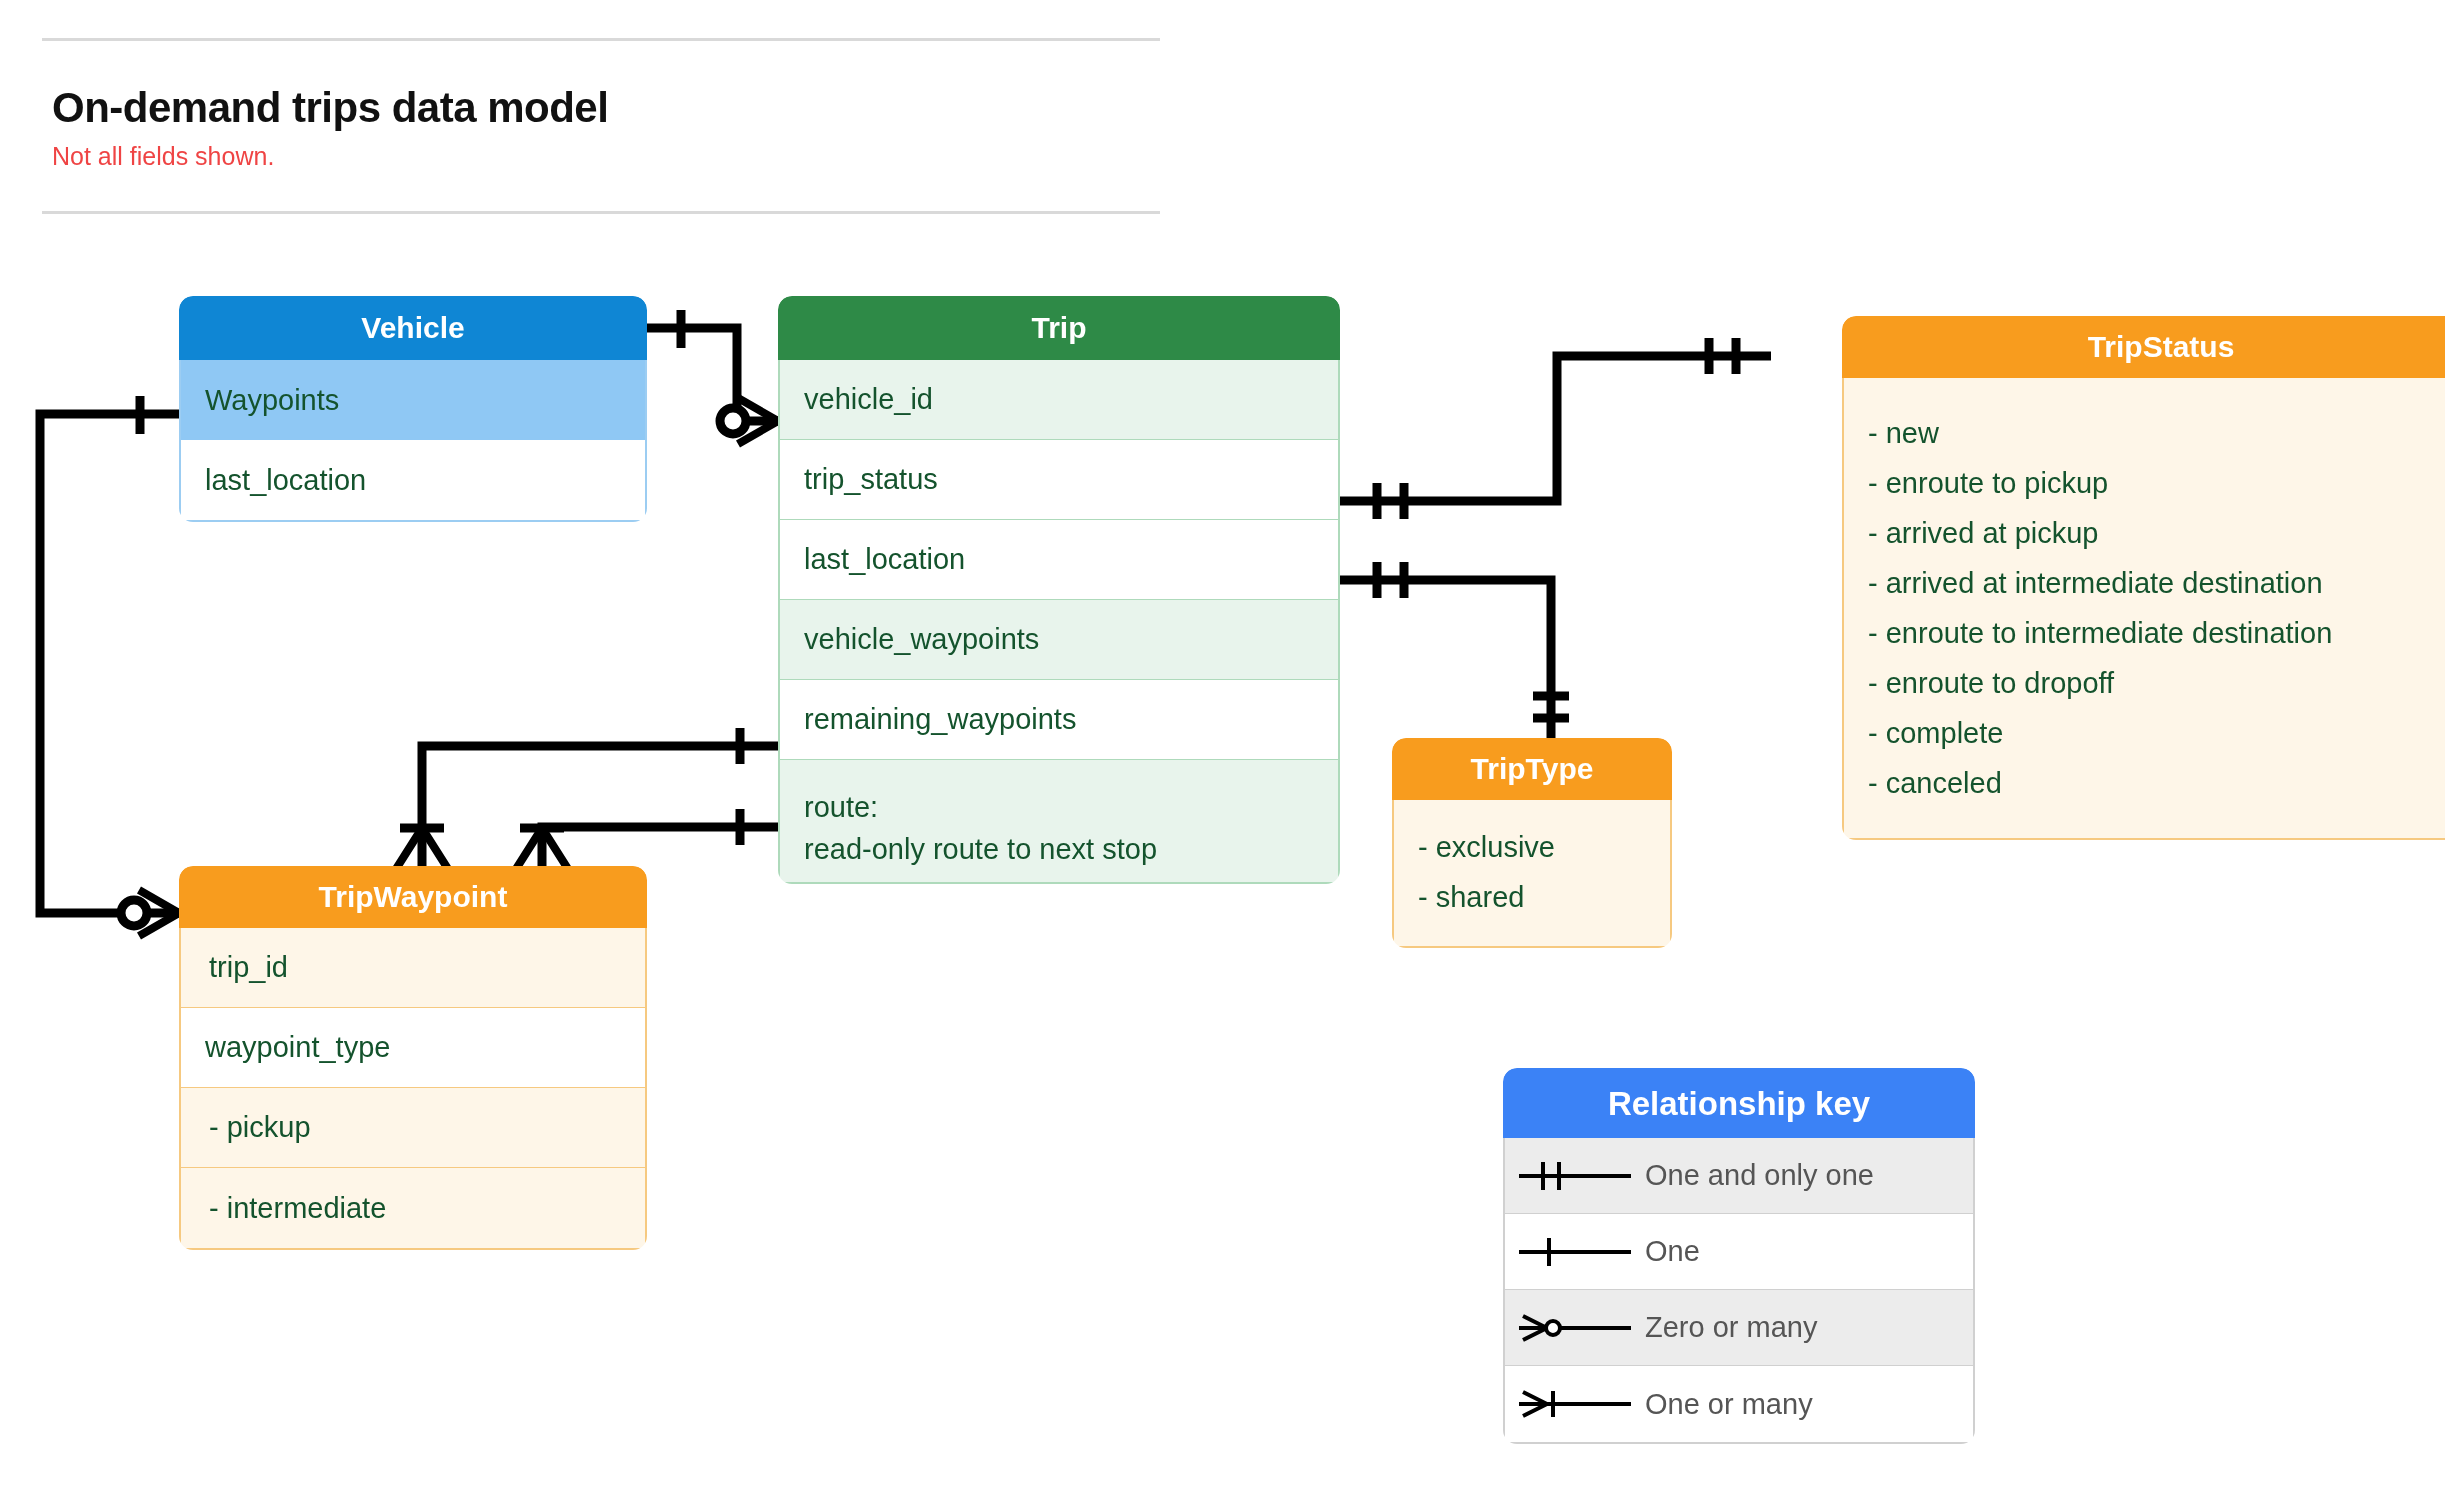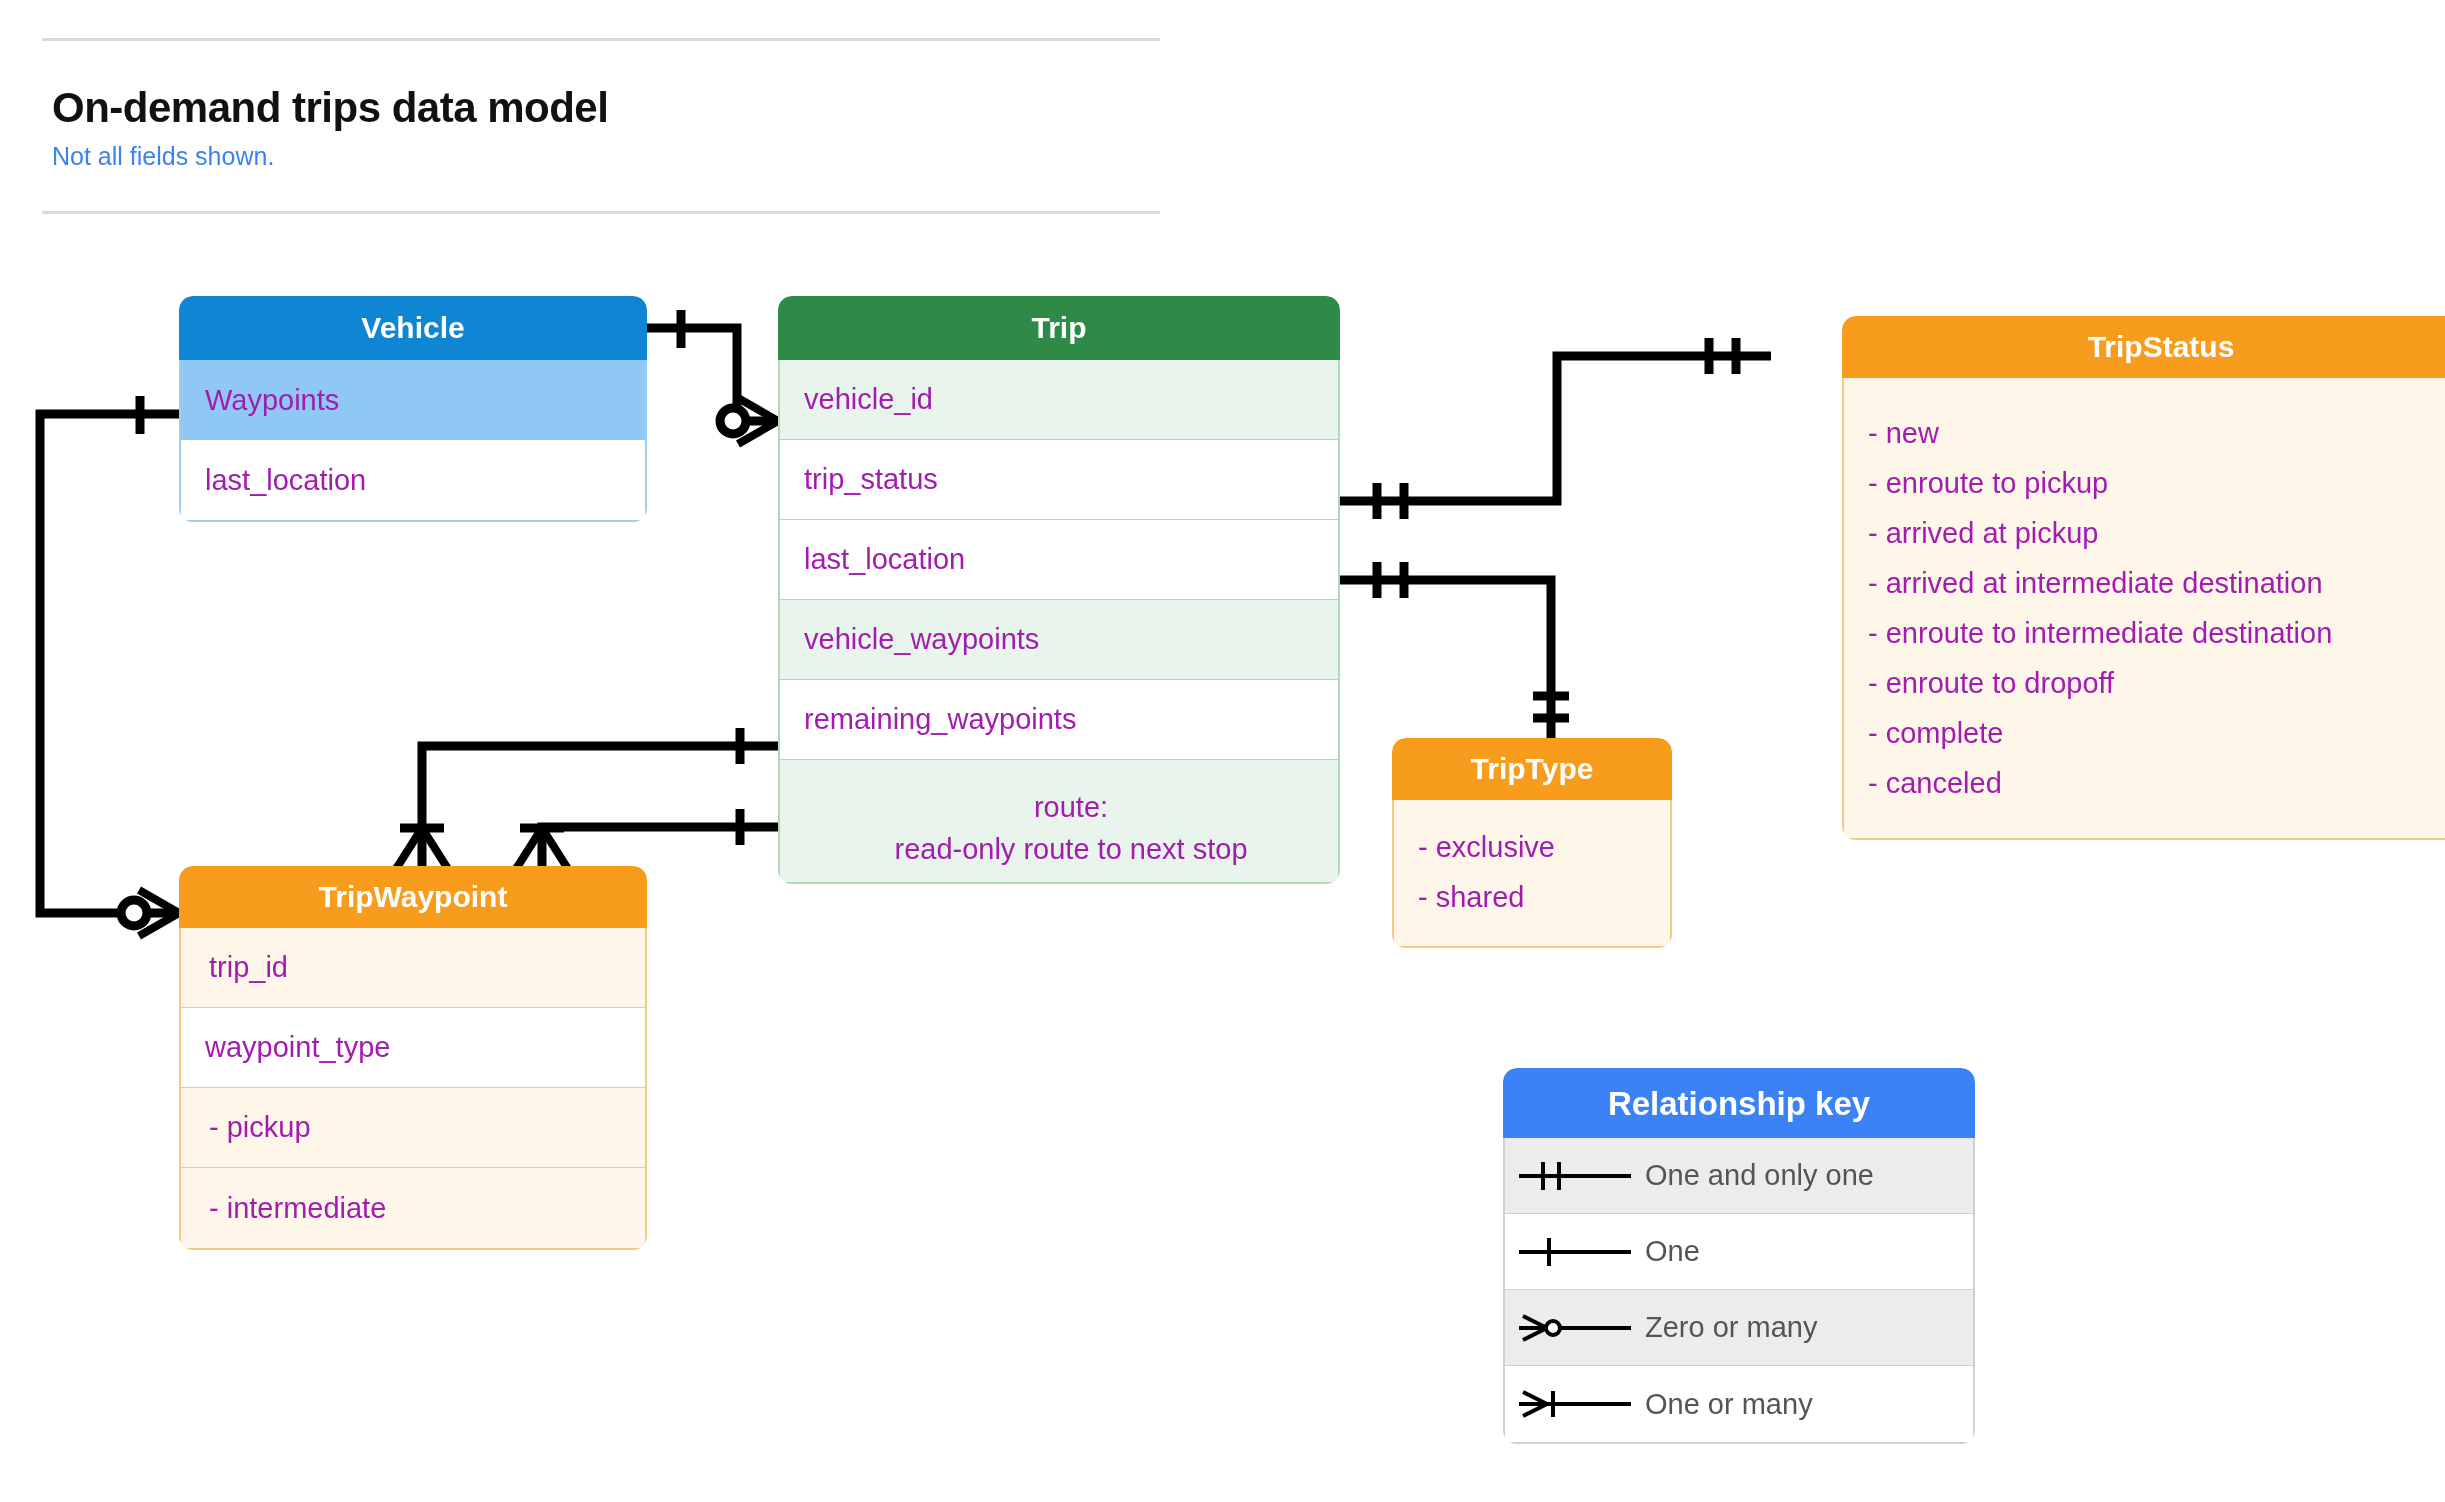--- a/index.html
+++ b/index.html
@@ -30,21 +30,21 @@
   #page-title {
     font-size: 42px;
     font-weight: bold;
     color: #111111;
     letter-spacing: -0.5px;
     margin: 44px 0 0 10px;
     line-height: 1.1;
   }
   #page-subtitle {
     font-size: 25px;
-    color: #3b82f6;
+    color: #ef4444;
     margin: 10px 0 0 10px;
     line-height: 1.2;
   }
   #rule-bottom-wrap {
     margin-top: 40px;
   }
 
   
   #diagram {
     position: absolute;
@@ -78,26 +78,25 @@
     display: flex;
     align-items: center;
     justify-content: center;
     border-radius: 14px 14px 0 0;
   }
   .entity-body {
     box-sizing: border-box;
   }
   .row {
     font-size: 29px;
-    color: #a21caf;
+    color: #14532d;
     display: flex;
     align-items: center;
     padding-left: 24px;
     box-sizing: border-box;
-    text-align: center;
   }
   .row.indent { padding-left: 46px; }
   .row-multi {
     display: block;
     padding-top: 26px;
     line-height: 1.45;
   }
 
   
   #entity-vehicle { left: 179px; top: 296px; width: 468px; }

